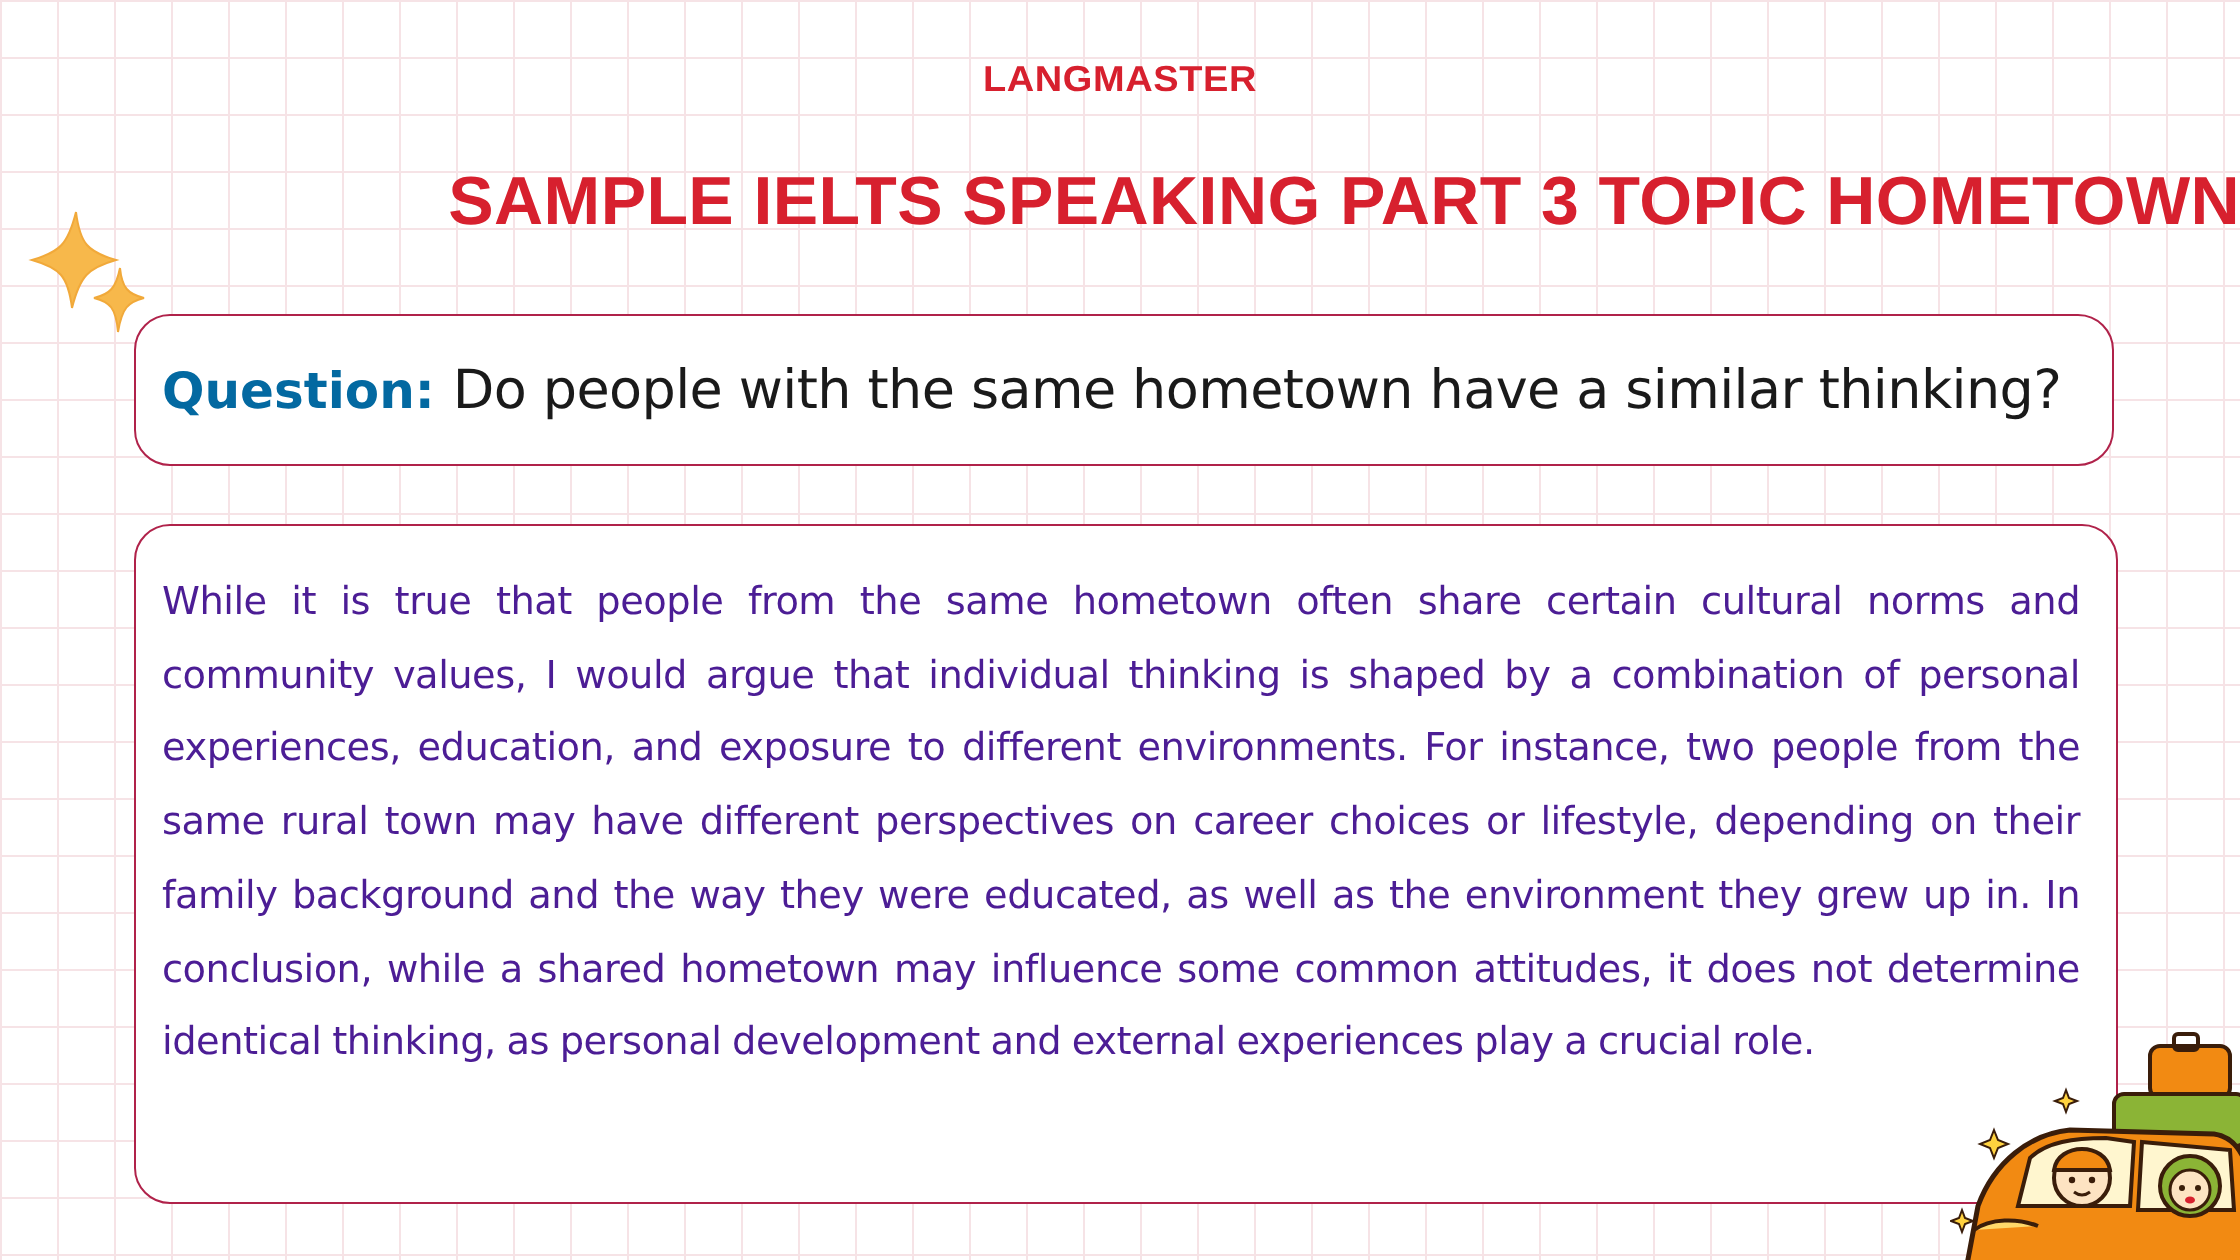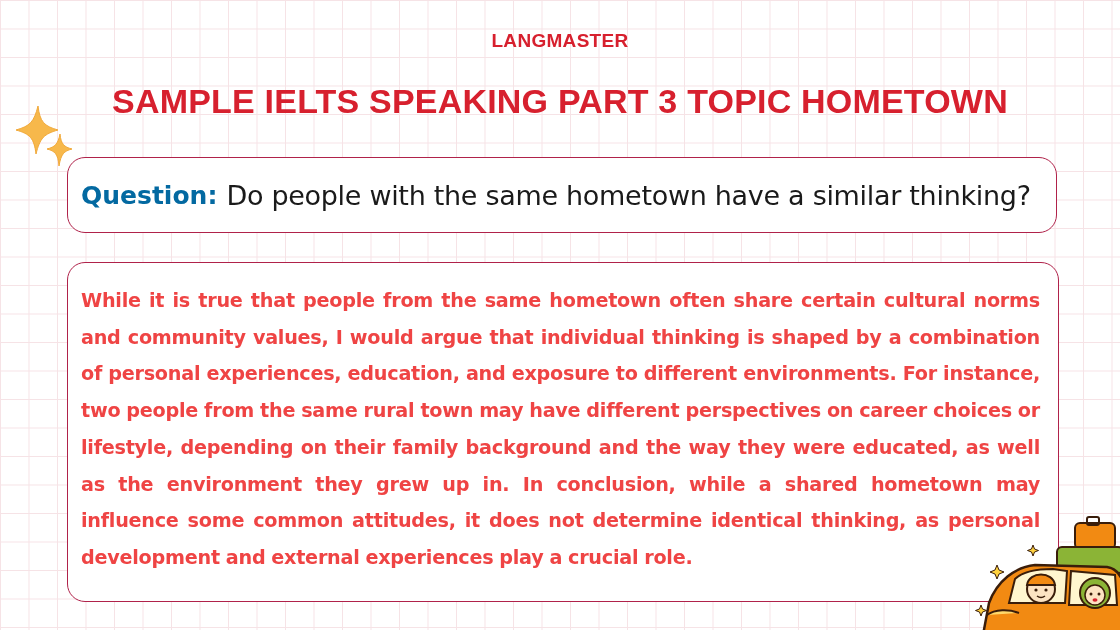--- a/index.html
+++ b/index.html
@@ -12,42 +12,41 @@
     background-size:28.5px 28.5px;
     background-position:0 0;
     font-family:"DejaVu Sans", sans-serif;
   }
   .brand {
     position:absolute; left:0; top:30px; width:1120px; text-align:center;
     font-family:"Liberation Sans", sans-serif; font-weight:bold; font-size:19px;
     letter-spacing:0.3px; color:#d7202e; transform:scaleY(0.95);
   }
   .title {
-    position:absolute; left:0; top:82px; width:1120px; text-align:center;
+    position:absolute; left:0; top:82px; width:1120px; text-align:right;
     font-family:"Liberation Sans", sans-serif; font-weight:bold; font-size:34px;
     color:#d7202e; letter-spacing:0.2px;
   }
   .sparkles { position:absolute; left:12px; top:104px; width:64px; height:66px; }
   .qbox {
     position:absolute; left:67px; top:157px; width:990px; height:76px;
     border:1.5px solid #b0224a; border-radius:18px; background:#fff;
     box-sizing:border-box; display:flex; align-items:center; padding-left:13px;
   }
   .qlabel { color:#0369a1; font-weight:bold; font-size:25px; margin-right:9px; font-family:"DejaVu Sans", sans-serif; }
   .qtext  { color:#1a1a1a; font-size:27px; font-family:"DejaVu Sans", sans-serif; font-weight:normal; letter-spacing:-0.3px; }
   .abox {
     position:absolute; left:67px; top:262px; width:992px; height:340px;
     border:1.5px solid #b0224a; border-radius:18px; background:#fff;
     box-sizing:border-box; padding:20px 18px 0 13px;
   }
   .atext {
-    margin:0; font-size:19.2px; line-height:36.7px; color:#ef4444;
+    margin:0; font-size:19.2px; line-height:36.7px; color:#4c1d95;
     text-align:justify; letter-spacing:-0.25px; word-spacing:-0.5px;
     font-family:"DejaVu Sans", sans-serif;
-    font-weight:bold;
   }
   .car { position:absolute; left:975px; top:495px; width:150px; height:140px; }
 </style>
 </head>
 <body>
 
 <div class="brand">LANGMASTER</div>
 
 <div class="title">SAMPLE IELTS SPEAKING PART 3 TOPIC HOMETOWN</div>
 

